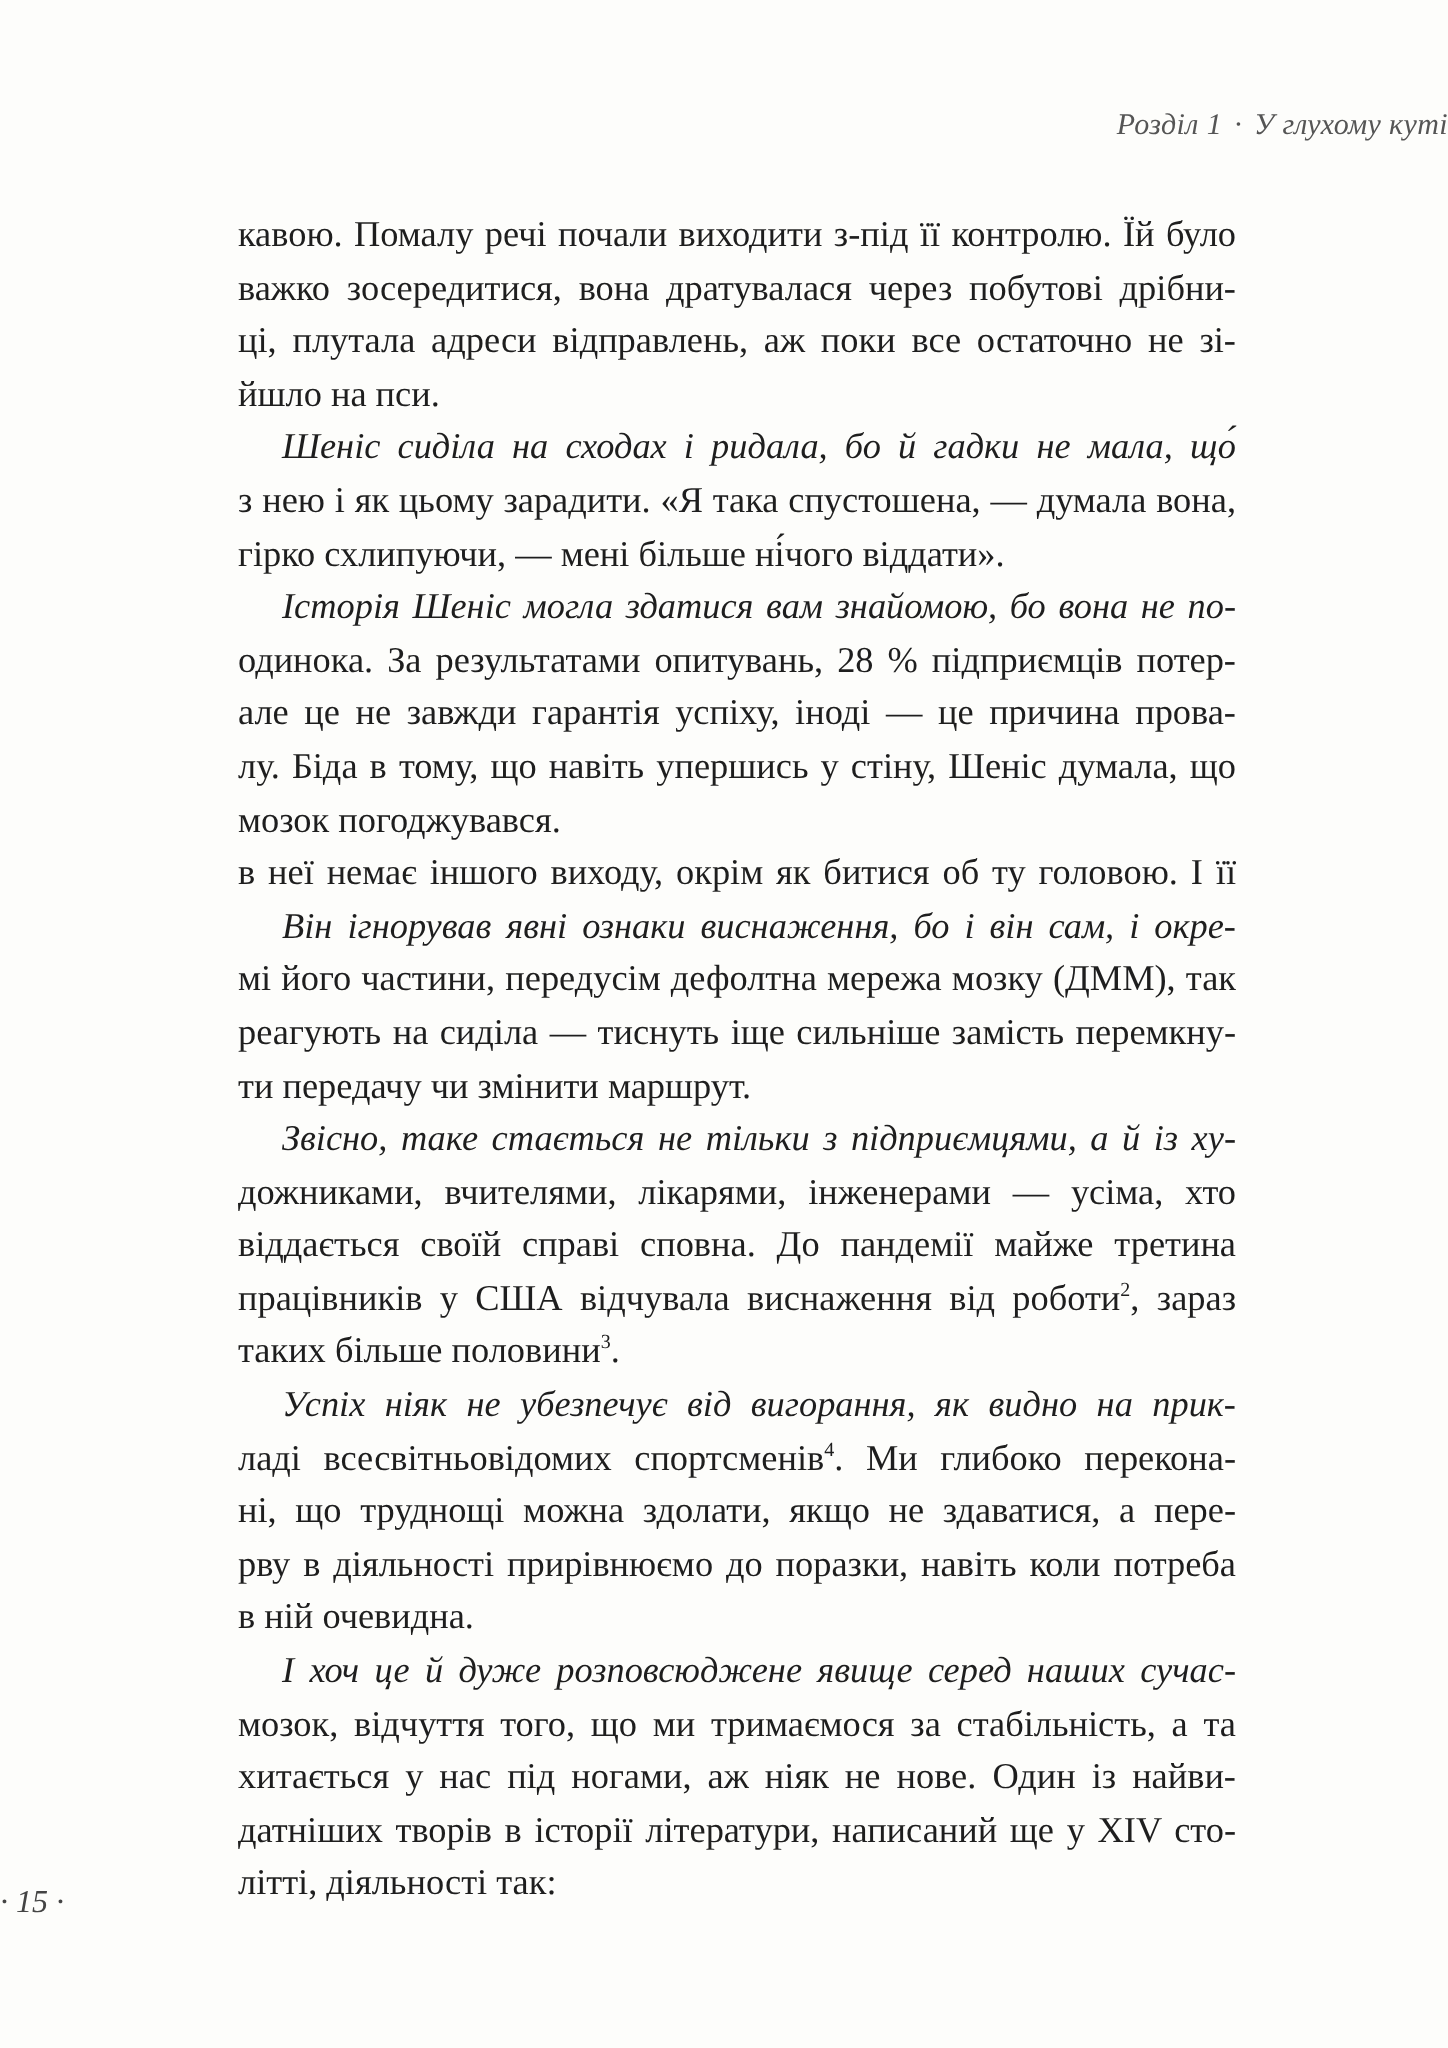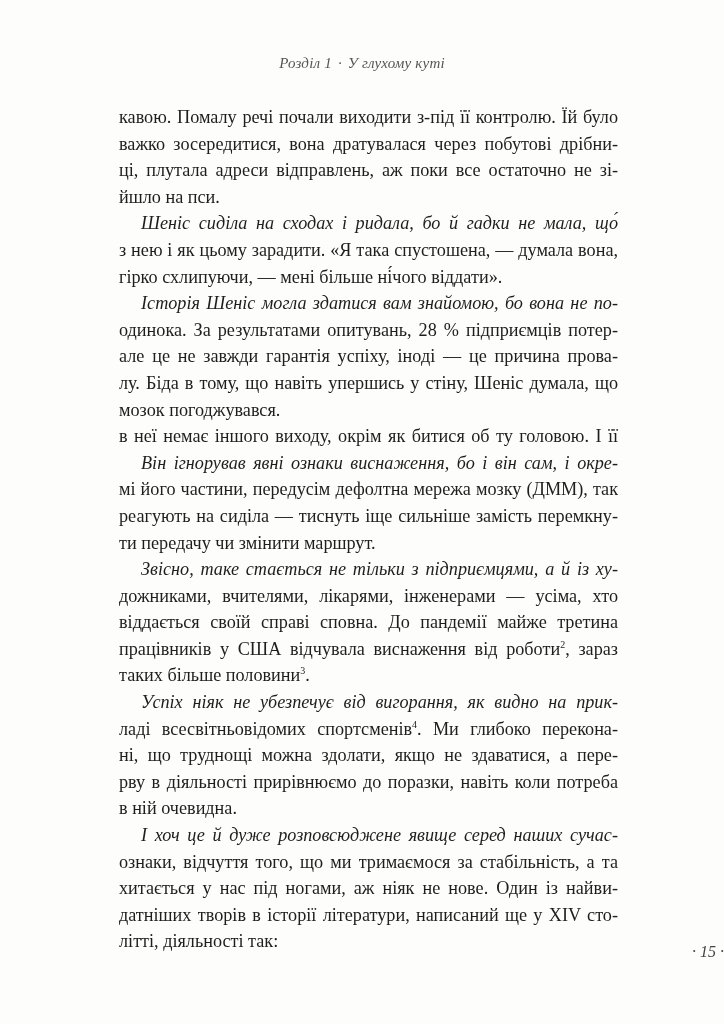--- a/index.html
+++ b/index.html
@@ -1,36 +1,36 @@
 <!DOCTYPE html>
 <html><head>
 <meta charset="utf-8">
 <style>
   html, body { margin:0; padding:0; }
   body {
     width:724px; height:1024px; background:#fdfdfb; position:relative; overflow:hidden;
     font-family: "Liberation Serif", "DejaVu Serif", serif; color:#1e1e1e;
   }
   .running-head {
-    position:absolute; top:55px; left:0; width:724px; text-align:center;
+    position:absolute; top:55px; left:0; width:724px; text-align:right;
     font-style:italic; font-size:15px; color:#555; letter-spacing:0.2px;
   }
   .running-head .sep { margin:0 6px; }
   .text-block {
     position:absolute; top:104px; left:119px; width:499px;
   }
   .line {
     display:block; height:26.6px; line-height:26.6px; font-size:18.2px;
     white-space:nowrap; text-align:justify; text-align-last:justify;
   }
   .line.last { text-align-last:left; }
   .line.indent { padding-left:22px;font-style:italic; }
   sup { font-size:10px; line-height:0; vertical-align:super; }
   .folio {
-    position:absolute; top:943px; left:0; width:724px; text-align:right;
+    position:absolute; top:943px; left:0; width:724px; text-align:left;
     font-style:italic; font-size:16px; color:#444;
   }
 </style>
 </head>
 <body>
 
 <div class="running-head">
   <span>Розділ 1</span><span class="sep">·</span><span>У глухому куті</span>
 </div>
 
@@ -56,19 +56,19 @@
     <span class="line"><span>дожниками, вчителями, лікарями, інженерами — усіма, хто</span></span>
     <span class="line"><span>віддається своїй справі сповна. До пандемії майже третина</span></span>
     <span class="line"><span>працівників у США відчувала виснаження від роботи</span><sup>2</sup><span>, зараз</span></span>
     <span class="line last"><span>таких більше половини</span><sup>3</sup><span>.</span></span>
     <span class="line indent"><span>Успіх ніяк не убезпечує від вигорання, як видно на прик-</span></span>
     <span class="line"><span>ладі всесвітньовідомих спортсменів</span><sup>4</sup><span>. Ми глибоко перекона-</span></span>
     <span class="line"><span>ні, що труднощі можна здолати, якщо не здаватися, а пере-</span></span>
     <span class="line"><span>рву в діяльності прирівнюємо до поразки, навіть коли потреба</span></span>
     <span class="line last"><span>в ній очевидна.</span></span>
     <span class="line indent"><span>І хоч це й дуже розповсюджене явище серед наших сучас-</span></span>
-    <span class="line"><span>ознаки, відчуття того, що ми тримаємося за стабільність, а та</span></span>
+    <span class="line"><span>мозок, відчуття того, що ми тримаємося за стабільність, а та</span></span>
     <span class="line"><span>хитається у нас під ногами, аж ніяк не нове. Один із найви-</span></span>
     <span class="line"><span>датніших творів в історії літератури, написаний ще у XIV сто-</span></span>
     <span class="line last"><span>літті, діяльності так:</span></span>
   </div>
 
 <div class="folio">· 15 ·</div>
 
 </body></html>

